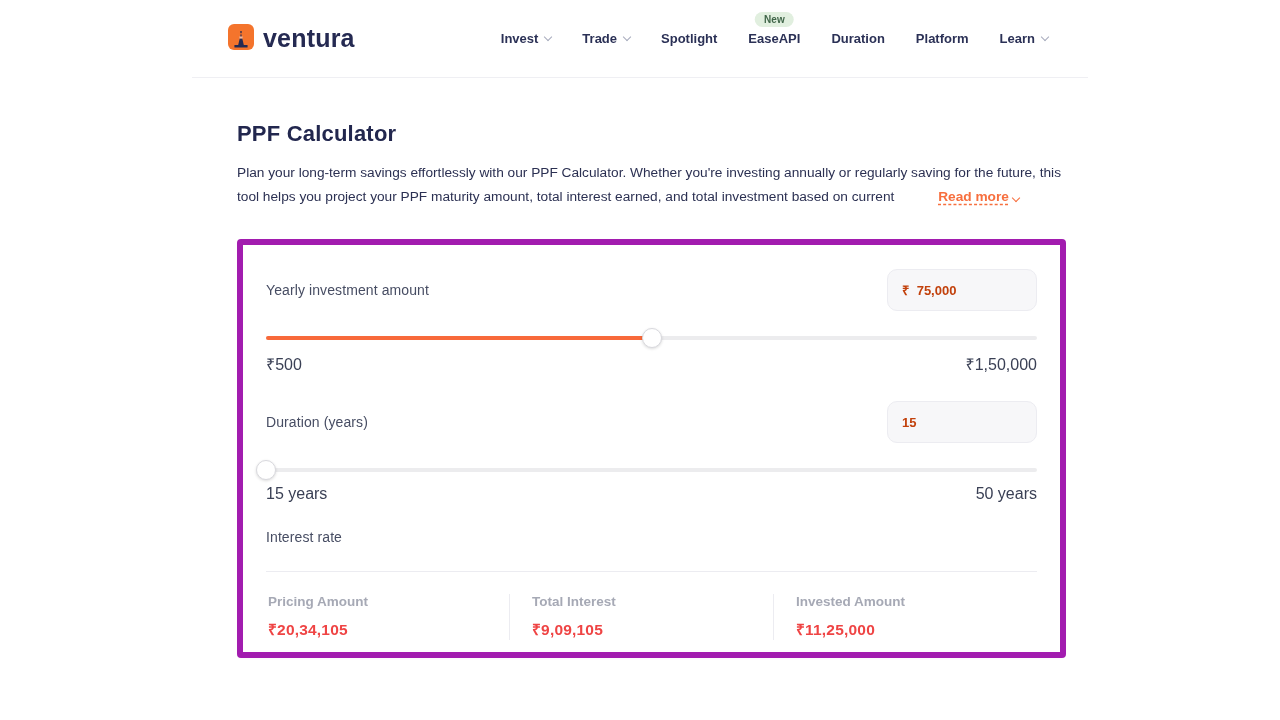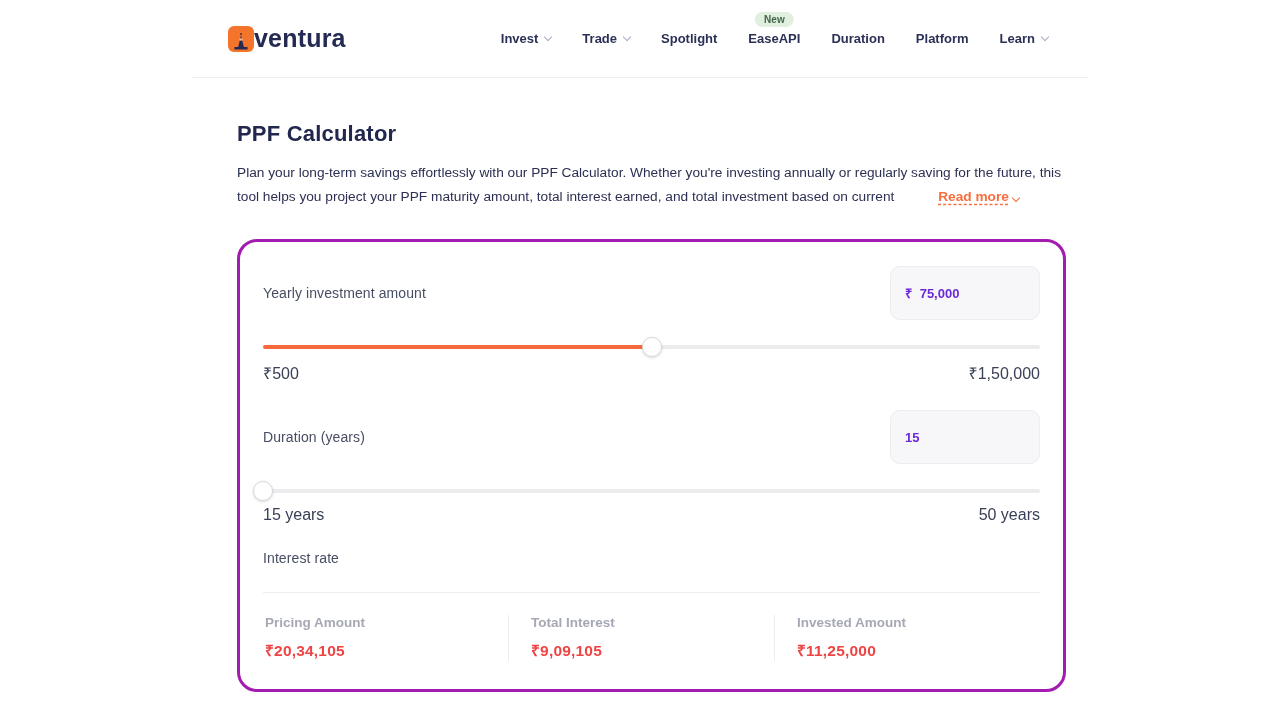--- a/index.html
+++ b/index.html
@@ -1,40 +1,40 @@
 <!DOCTYPE html>
 <html><head>
 <meta charset="utf-8">
 <style>
   * { margin:0; padding:0; box-sizing:border-box; }
   html,body { width:1280px; height:720px; background:#ffffff; font-family:"Liberation Sans", sans-serif; overflow:hidden; }
   .page { width:896px; margin:0 auto; }
 
   
   .header { height:78px; display:flex; align-items:center; justify-content:space-between; border-bottom:1px solid #efeff3; padding:0 40px 0 36px; }
-  .brand { display:flex; align-items:center; cursor:pointer; }
+  .brand { display:flex; gap:9px; cursor:pointer; }
   .brand-icon { width:26px; height:26px; background:#f4742c; border-radius:6px; display:flex; align-items:flex-end; justify-content:center; }
   .brand-name { font-size:25px; font-weight:700; color:#252a52; letter-spacing:0.2px; }
   .nav { display:flex; align-items:center; gap:31px; }
   .nav-item { position:relative; display:flex; align-items:center; font-size:13px; font-weight:700; color:#2b3156; cursor:pointer; text-decoration:none; }
   .chev { width:6px; height:6px; border-right:1.6px solid #a7abbd; border-bottom:1.6px solid #a7abbd; transform:rotate(45deg); margin-left:7px; margin-top:-4px; display:inline-block; }
   .badge-new { position:absolute; top:-19px; left:50%; transform:translateX(-50%); background:#e1efdf; color:#41664a; font-size:10px; font-weight:700; padding:2px 9px; border-radius:9px; }
 
   
   .intro { padding:43px 40px 0 45px; }
   .page-title { font-size:22px; font-weight:800; color:#22274e; letter-spacing:0.2px; }
   .page-desc { margin-top:14px; width:824px; font-size:13.7px; line-height:24px; color:#2b3052; font-weight:500; }
   .read-more { color:#f76f3e; font-weight:700; text-decoration:underline; text-decoration-style:dashed; text-underline-offset:3px; cursor:pointer; white-space:nowrap;margin-left:40px; }
   .read-more .chev { border-color:#f76f3e; margin-left:4px; }
 
   
-  .card { margin:30px 22px 0 45px; background:#fff; border:3px solid #a21caf; border-radius:20px; padding:24px 23px 28px 23px; box-shadow:0 1px 2px rgba(30,30,60,0.02); }
+  .card { margin:30px 22px 0 45px; background:#fff; border:6px solid #a21caf; border-radius:4px; padding:24px 23px 12px 23px; box-shadow:0 1px 2px rgba(30,30,60,0.02); }
   .field-row { display:flex; align-items:center; justify-content:space-between; }
   .field-label { font-size:14px; color:#474d63; font-weight:500; letter-spacing:0.1px; }
-  .field-input { width:150px; height:54px; background:#f7f7f9; border:1px solid #ececf1; border-radius:10px; font-family:"Liberation Sans", sans-serif; font-size:13px; font-weight:700; color:#6d28d9; padding:0 14px; outline:none; }
+  .field-input { width:150px; height:42px; background:#f7f7f9; border:1px solid #ececf1; border-radius:10px; font-family:"Liberation Sans", sans-serif; font-size:13px; font-weight:700; color:#c2410c; padding:0 14px; outline:none; }
 
   .slider { position:relative; height:20px; margin-top:17px; cursor:pointer; }
   .slider-track { position:absolute; top:8px; left:0; right:0; height:4px; border-radius:2px; background:#ececee; }
   .slider-fill { position:absolute; top:8px; left:0; height:4px; border-radius:2px; background:#f8693a; }
   .slider-handle { position:absolute; top:0; width:20px; height:20px; background:#fff; border:1px solid #d9d9de; border-radius:50%; box-shadow:0 1px 3px rgba(0,0,0,0.15); cursor:grab; }
   .range-row { display:flex; justify-content:space-between; margin-top:5px; font-size:16px; color:#3a4055; font-weight:500; }
 
   .gap-lg { margin-top:26px; }
   .divider { border-top:1px solid #ececf1; margin-top:26px; }
 

